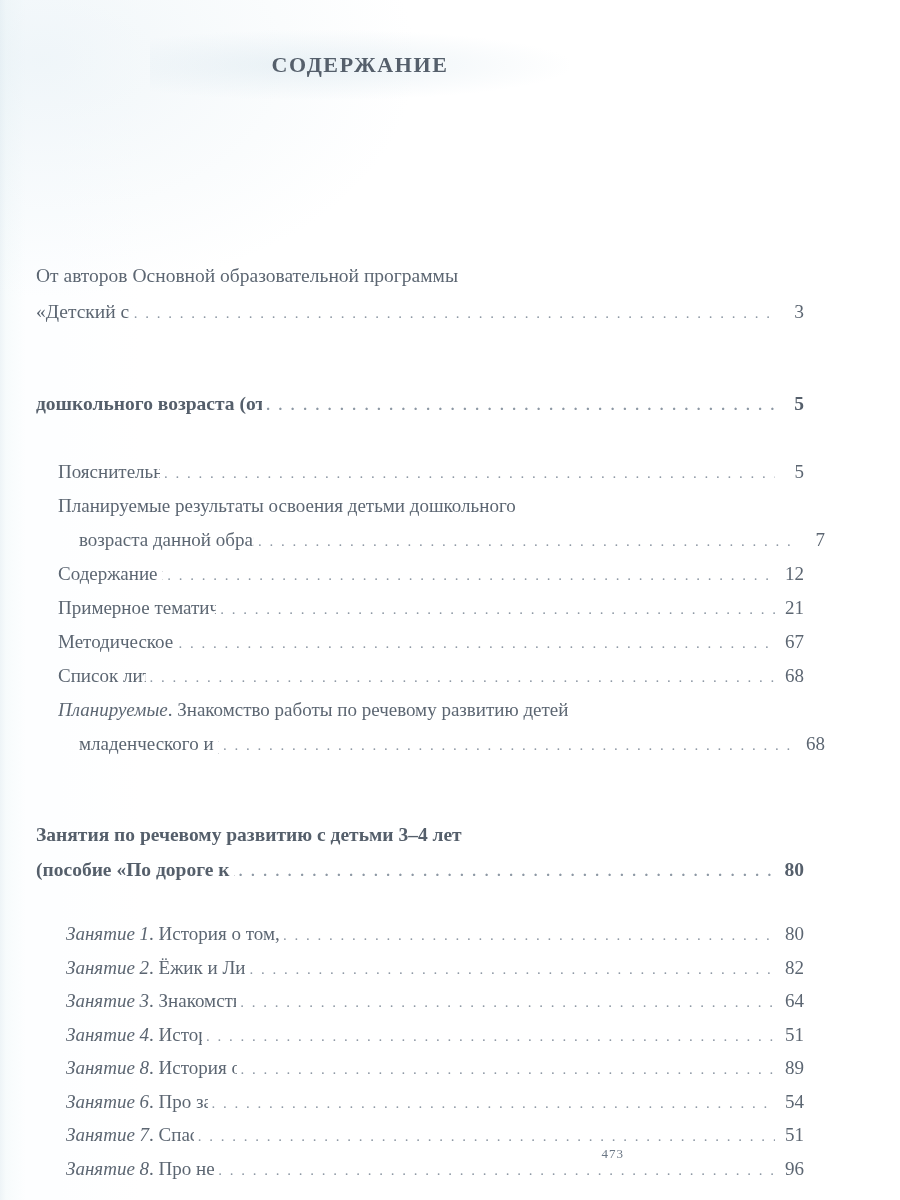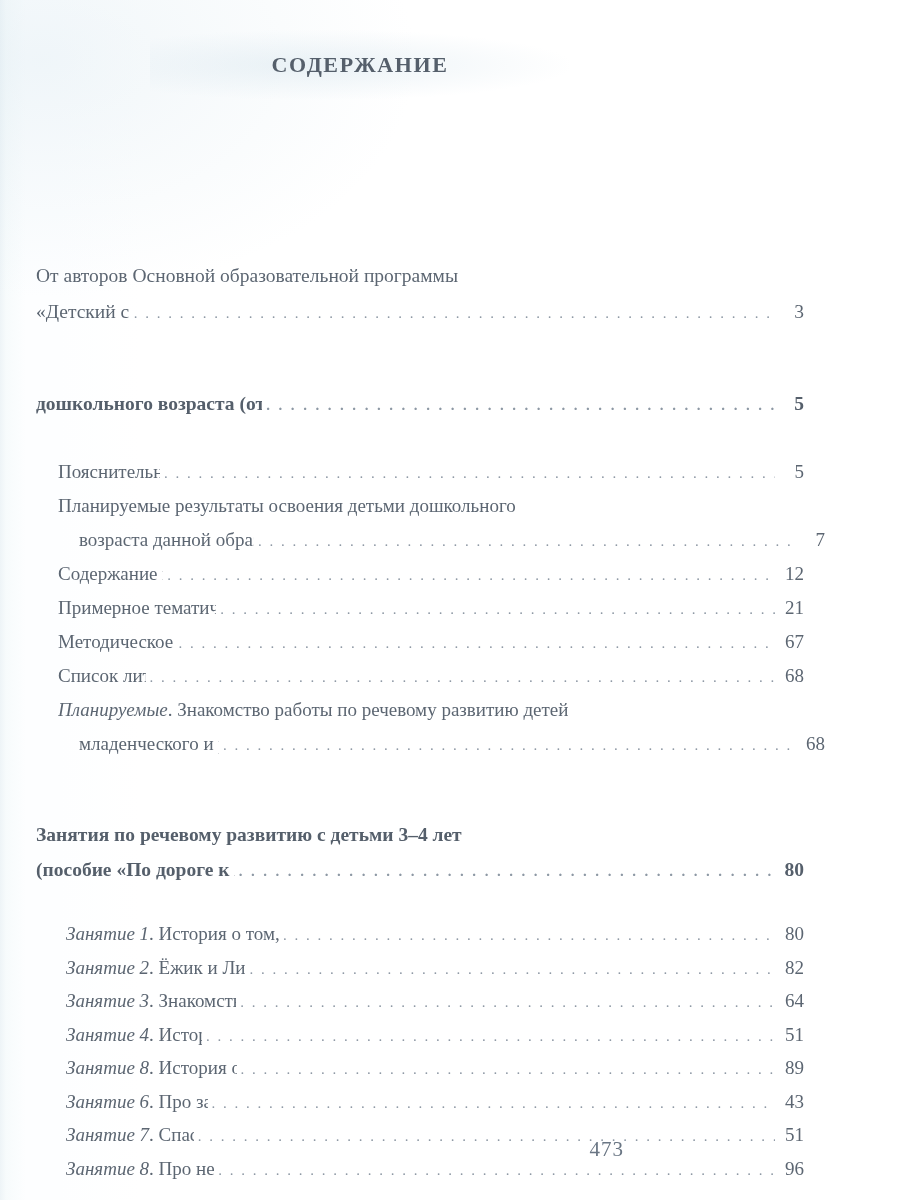--- a/index.html
+++ b/index.html
@@ -134,21 +134,21 @@
 
   .sp-after-1 { height: 56px; }
   .sp-after-2 { height: 34px; }
   .sp-after-3 { height: 56px; }
   .sp-after-4 { height: 30px; }
 
   #folio {
     position: absolute;
     right: 96px;
     bottom: 38px;
-    font-size: 21px;
+    font-size: 13px;
     color: #6a7684;
     letter-spacing: 1px;
   }
 </style>
 </head>
 <body>
 
 <div id="page">
 
   <div id="tint"></div>
@@ -295,21 +295,21 @@
         <span class="txt"><span class="ital">Занятие 8</span><span>. История о том, как летала улитка</span></span>
         <span class="leader"></span>
         <span class="pg">89</span>
       </div>
     </div>
 
     <div class="entry grp-lesson">
       <div class="line">
         <span class="txt"><span class="ital">Занятие 6</span><span>. Про запасливую сороку</span></span>
         <span class="leader"></span>
-        <span class="pg">43</span>
+        <span class="pg">54</span>
       </div>
     </div>
 
     <div class="entry grp-lesson">
       <div class="line">
         <span class="txt"><span class="ital">Занятие 7</span><span>. Спасение мышонка</span></span>
         <span class="leader"></span>
         <span class="pg">51</span>
       </div>
     </div>

